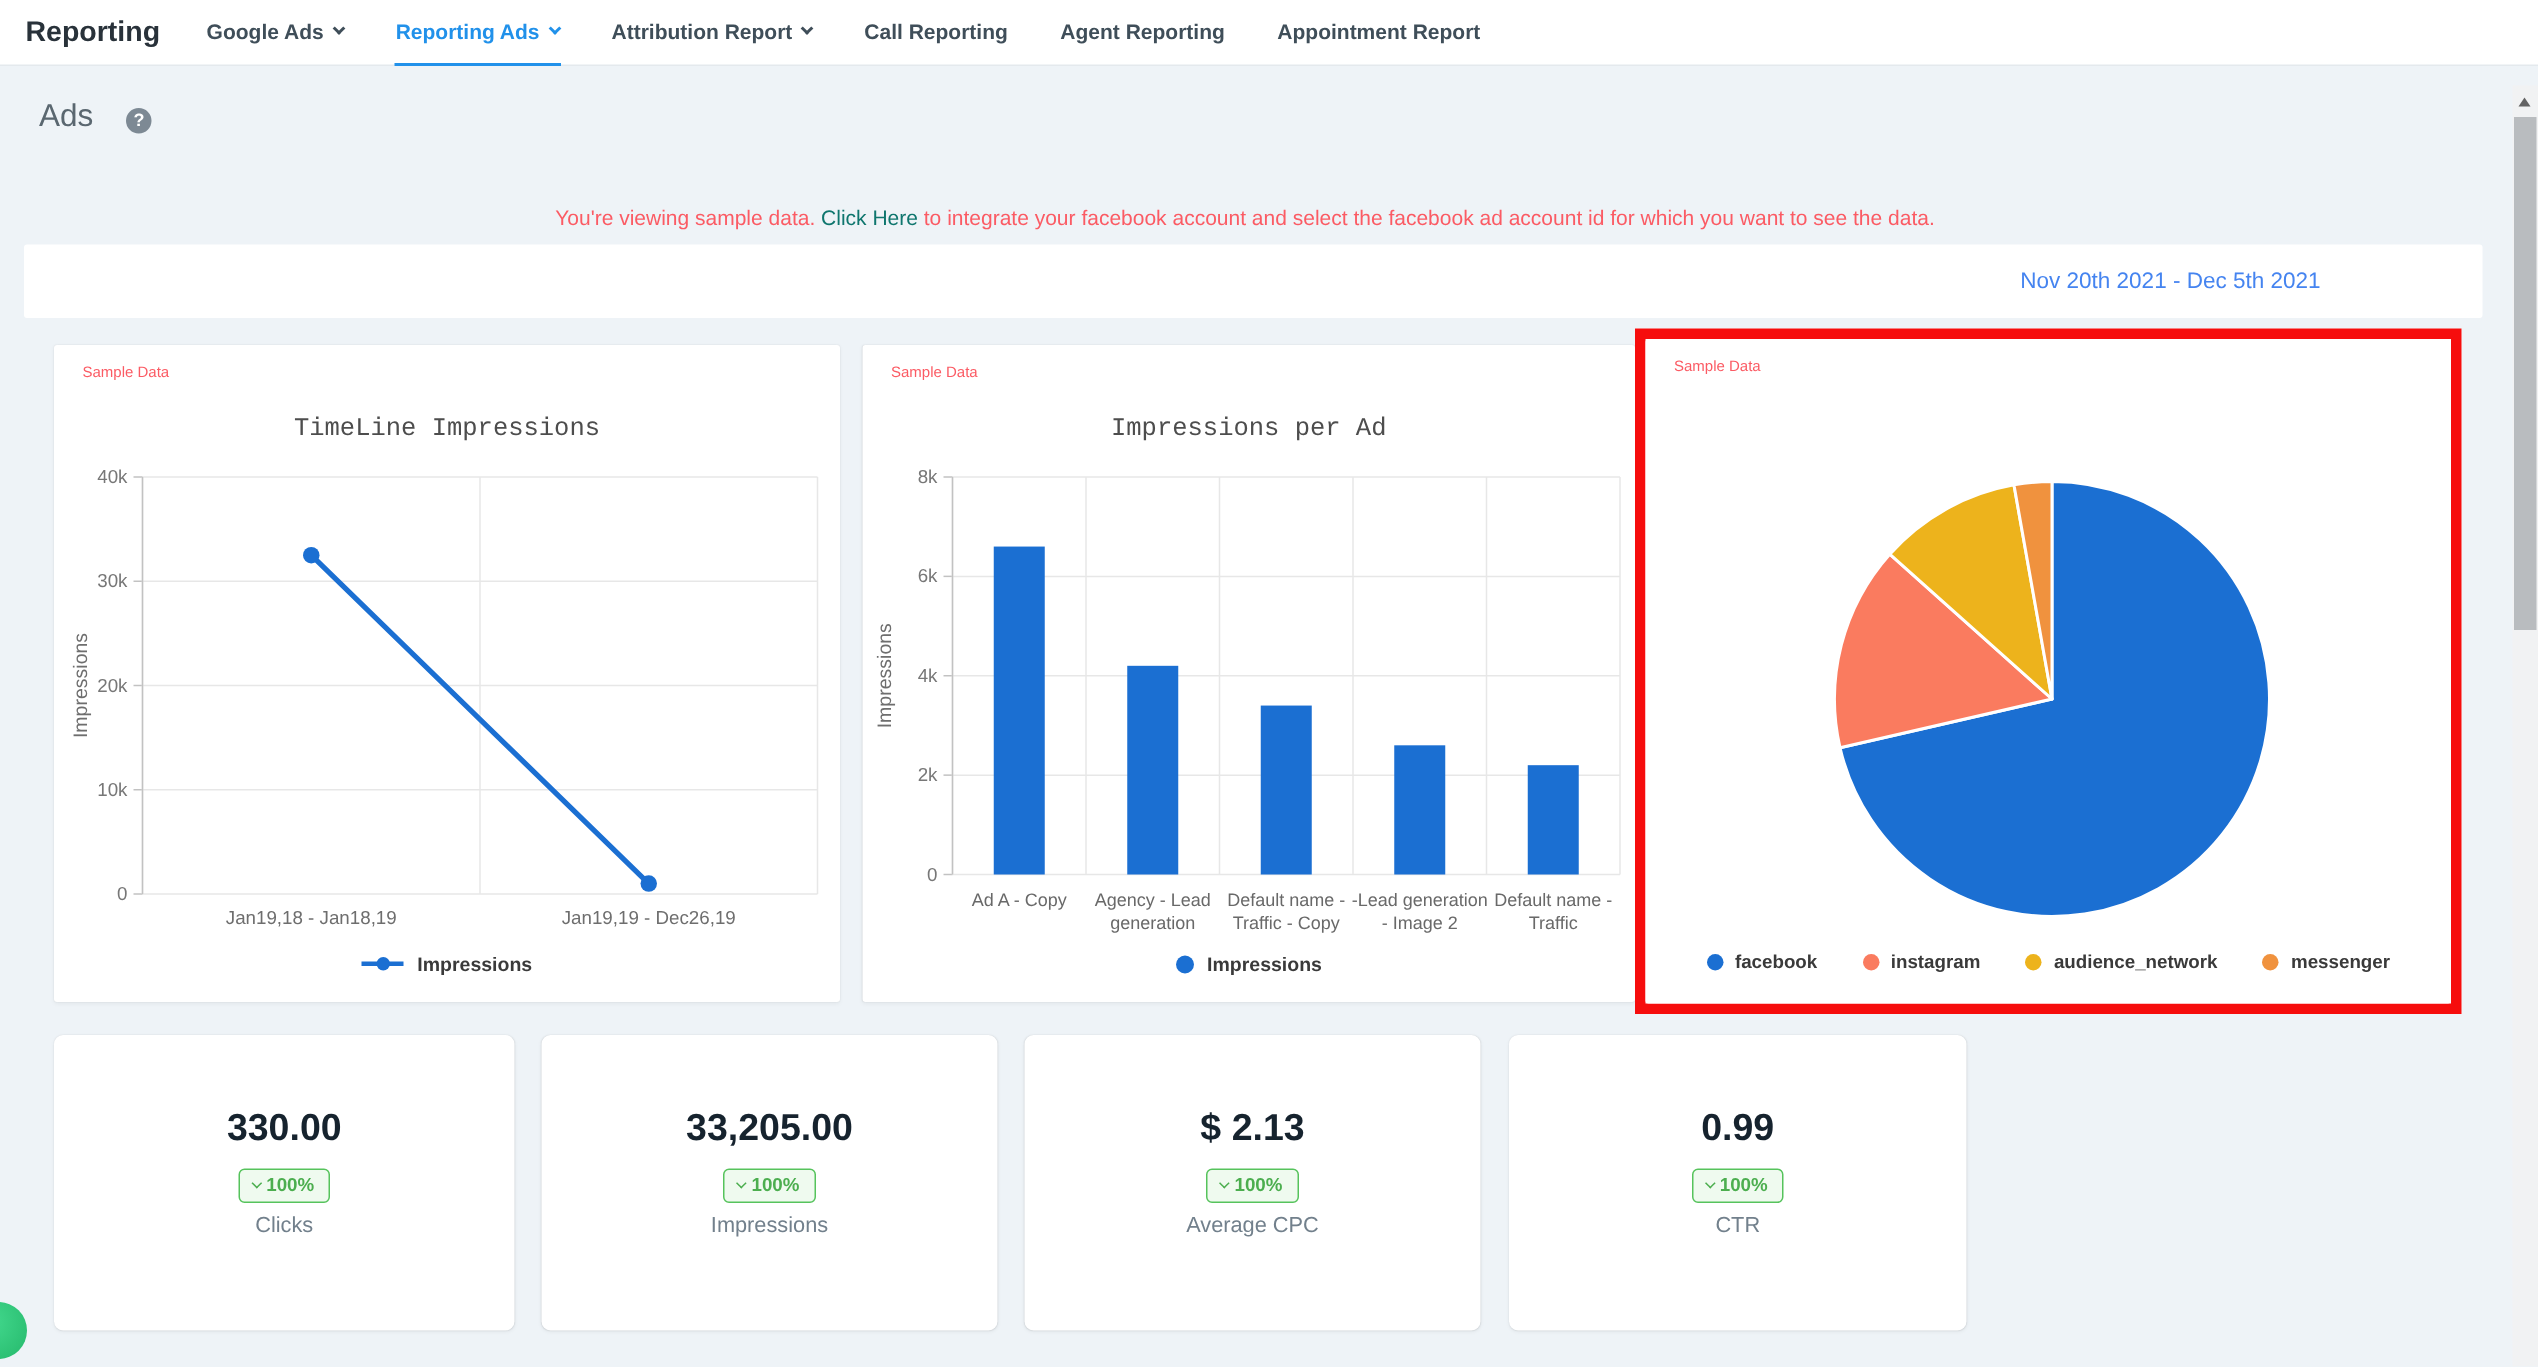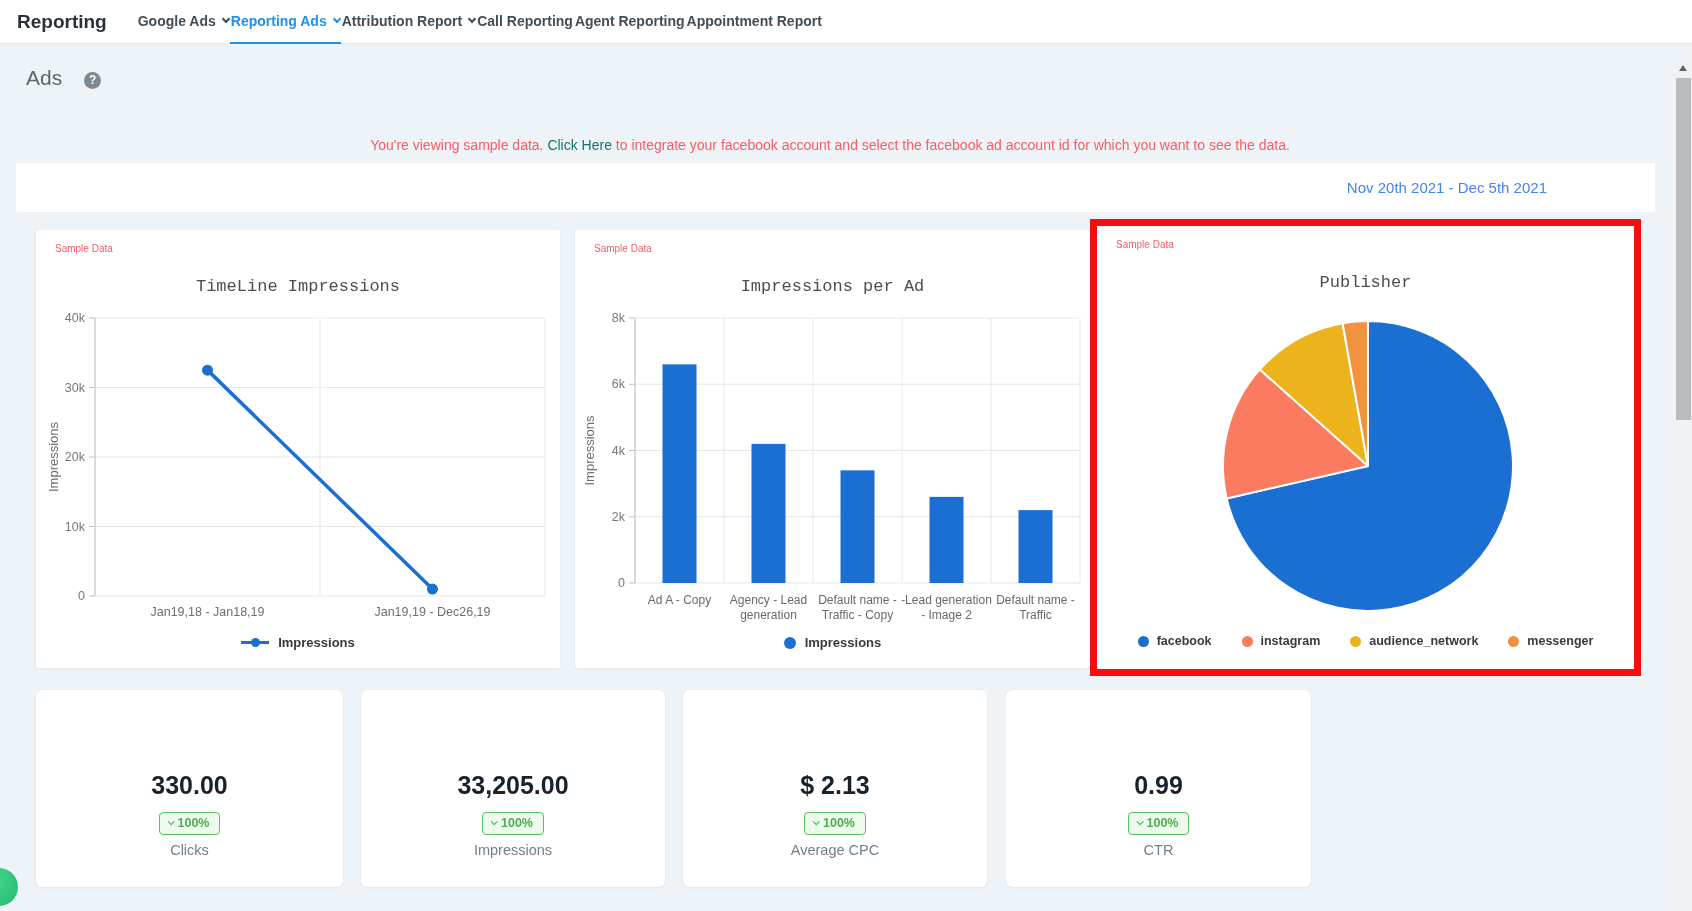--- a/index.html
+++ b/index.html
@@ -4,21 +4,21 @@
 <style>
   * { margin:0; padding:0; box-sizing:border-box; }
   html,body { width:1692px; height:911px; overflow:hidden; }
   body { background:#eef3f7; font-family:"Liberation Sans",sans-serif; position:relative; }
   svg { font-family:"Liberation Sans",sans-serif; }
 
   
   .topnav { position:absolute; top:0; left:0; width:1692px; height:44px; background:#fff;
             border-bottom:1px solid #e4e9ed; display:flex; align-items:center; padding-left:17px; z-index:5; }
   .brand { font-size:19px; font-weight:700; color:#29323a; margin-right:30px; }
-  .nav-items { display:flex; height:44px; }
+  .nav-items { display:flex; height:44px; gap:33px; }
   .nav-item { display:flex; align-items:center; height:44px; font-size:14px; font-weight:600;
               color:#3f4e59; cursor:pointer; border-bottom:2px solid transparent; padding:0 1px; }
   .nav-item.active { color:#2191ea; border-bottom-color:#2191ea; }
   .chev { display:inline-block; width:6px; height:6px; border-right:2px solid currentColor;
           border-bottom:2px solid currentColor; transform:rotate(45deg); margin-left:7px; margin-top:-4px; }
 
   
   .page-head { position:absolute; left:26px; top:66px; display:flex; align-items:center; gap:22px; }
   .page-title { font-size:21px; font-weight:400; color:#5a6770; }
   .help { width:17px; height:17px; border-radius:50%; background:#7d8994; color:#fff; font-size:12px;
@@ -58,21 +58,21 @@
   .pie-leg-dot { width:11px; height:11px; border-radius:50%; display:inline-block; }
   .pie-leg-item .lbl { font-size:12.5px; font-weight:700; color:#3a3a3a; }
 
   
   .stat-card { position:absolute; top:690px; height:197px; background:#fff; border-radius:6px;
                box-shadow:0 0 1px rgba(0,0,0,.10), 0 1px 3px rgba(0,0,0,.05); text-align:center; }
   #stat-0 { left:36px;  width:307px; }
   #stat-1 { left:361px; width:304px; }
   #stat-2 { left:683px; width:304px; }
   #stat-3 { left:1006px; width:305px; }
-  .stat-value { margin-top:81px; font-size:25px; font-weight:700; color:#16232e; }
+  .stat-value { margin-top:48px; font-size:25px; font-weight:700; color:#16232e; }
   .stat-badge { display:inline-flex; align-items:center; margin-top:12px; padding:3px 10px 4px 8px;
                 border:1px solid #56c35c; border-radius:4px; background:#effaef; color:#4cae4f;
                 font-size:12.5px; font-weight:700; }
   .stat-badge .chev { width:5px; height:5px; border-width:1.5px; margin:0 5px 1px 0; transform:rotate(45deg) translateY(-1px); }
   .stat-label { margin-top:7px; font-size:14.5px; color:#72808c; }
 
   
   .scrollbar { position:absolute; right:0; top:57px; width:17px; height:854px; background:#f1f2f3; z-index:6; }
   .scroll-up { position:absolute; left:4px; top:8px; width:0; height:0; cursor:pointer;
                border-left:4.5px solid transparent; border-right:4.5px solid transparent;
@@ -211,21 +211,20 @@
     </svg>
   <div class="legend-row">
     <span class="dot" id="bar-leg-dot" style="background: rgb(27, 111, 210);"></span>
     <span class="lbl">Impressions</span>
   </div>
 </div>
 
 <div class="annotation">
   <div class="pie-inner card" style="box-shadow:none;">
     <div class="sample">Sample Data</div>
-    <div class="c-title">Publisher</div>
     <svg id="pie-svg" width="300" height="300" viewBox="-150 -150 300 300">
         <path d="M0,0 L0,-145 A145,145 0 1 1 -141.3063965540537,32.51926033766032 Z" fill="#1b6fd2" stroke="#ffffff" stroke-width="2" stroke-linejoin="round"></path>
         <path d="M0,0 L-141.3063965540537,32.51926033766032 A145,145 0 0 1 -108.16146608650644,-96.57172077796646 Z" fill="#fa7b5f" stroke="#ffffff" stroke-width="2" stroke-linejoin="round"></path>
         <path d="M0,0 L-108.16146608650644,-96.57172077796646 A145,145 0 0 1 -25.378343551415274,-142.76182850673473 Z" fill="#edb31c" stroke="#ffffff" stroke-width="2" stroke-linejoin="round"></path>
         <path d="M0,0 L-25.378343551415274,-142.76182850673473 A145,145 0 0 1 -1.643006280317914e-13,-145 Z" fill="#f0923e" stroke="#ffffff" stroke-width="2" stroke-linejoin="round"></path>
       </svg>
     <div class="pie-legend">
       <span class="pie-leg-item">
         <span class="pie-leg-dot" style="background: rgb(27, 111, 210);"></span>
         <span class="lbl">facebook</span>

